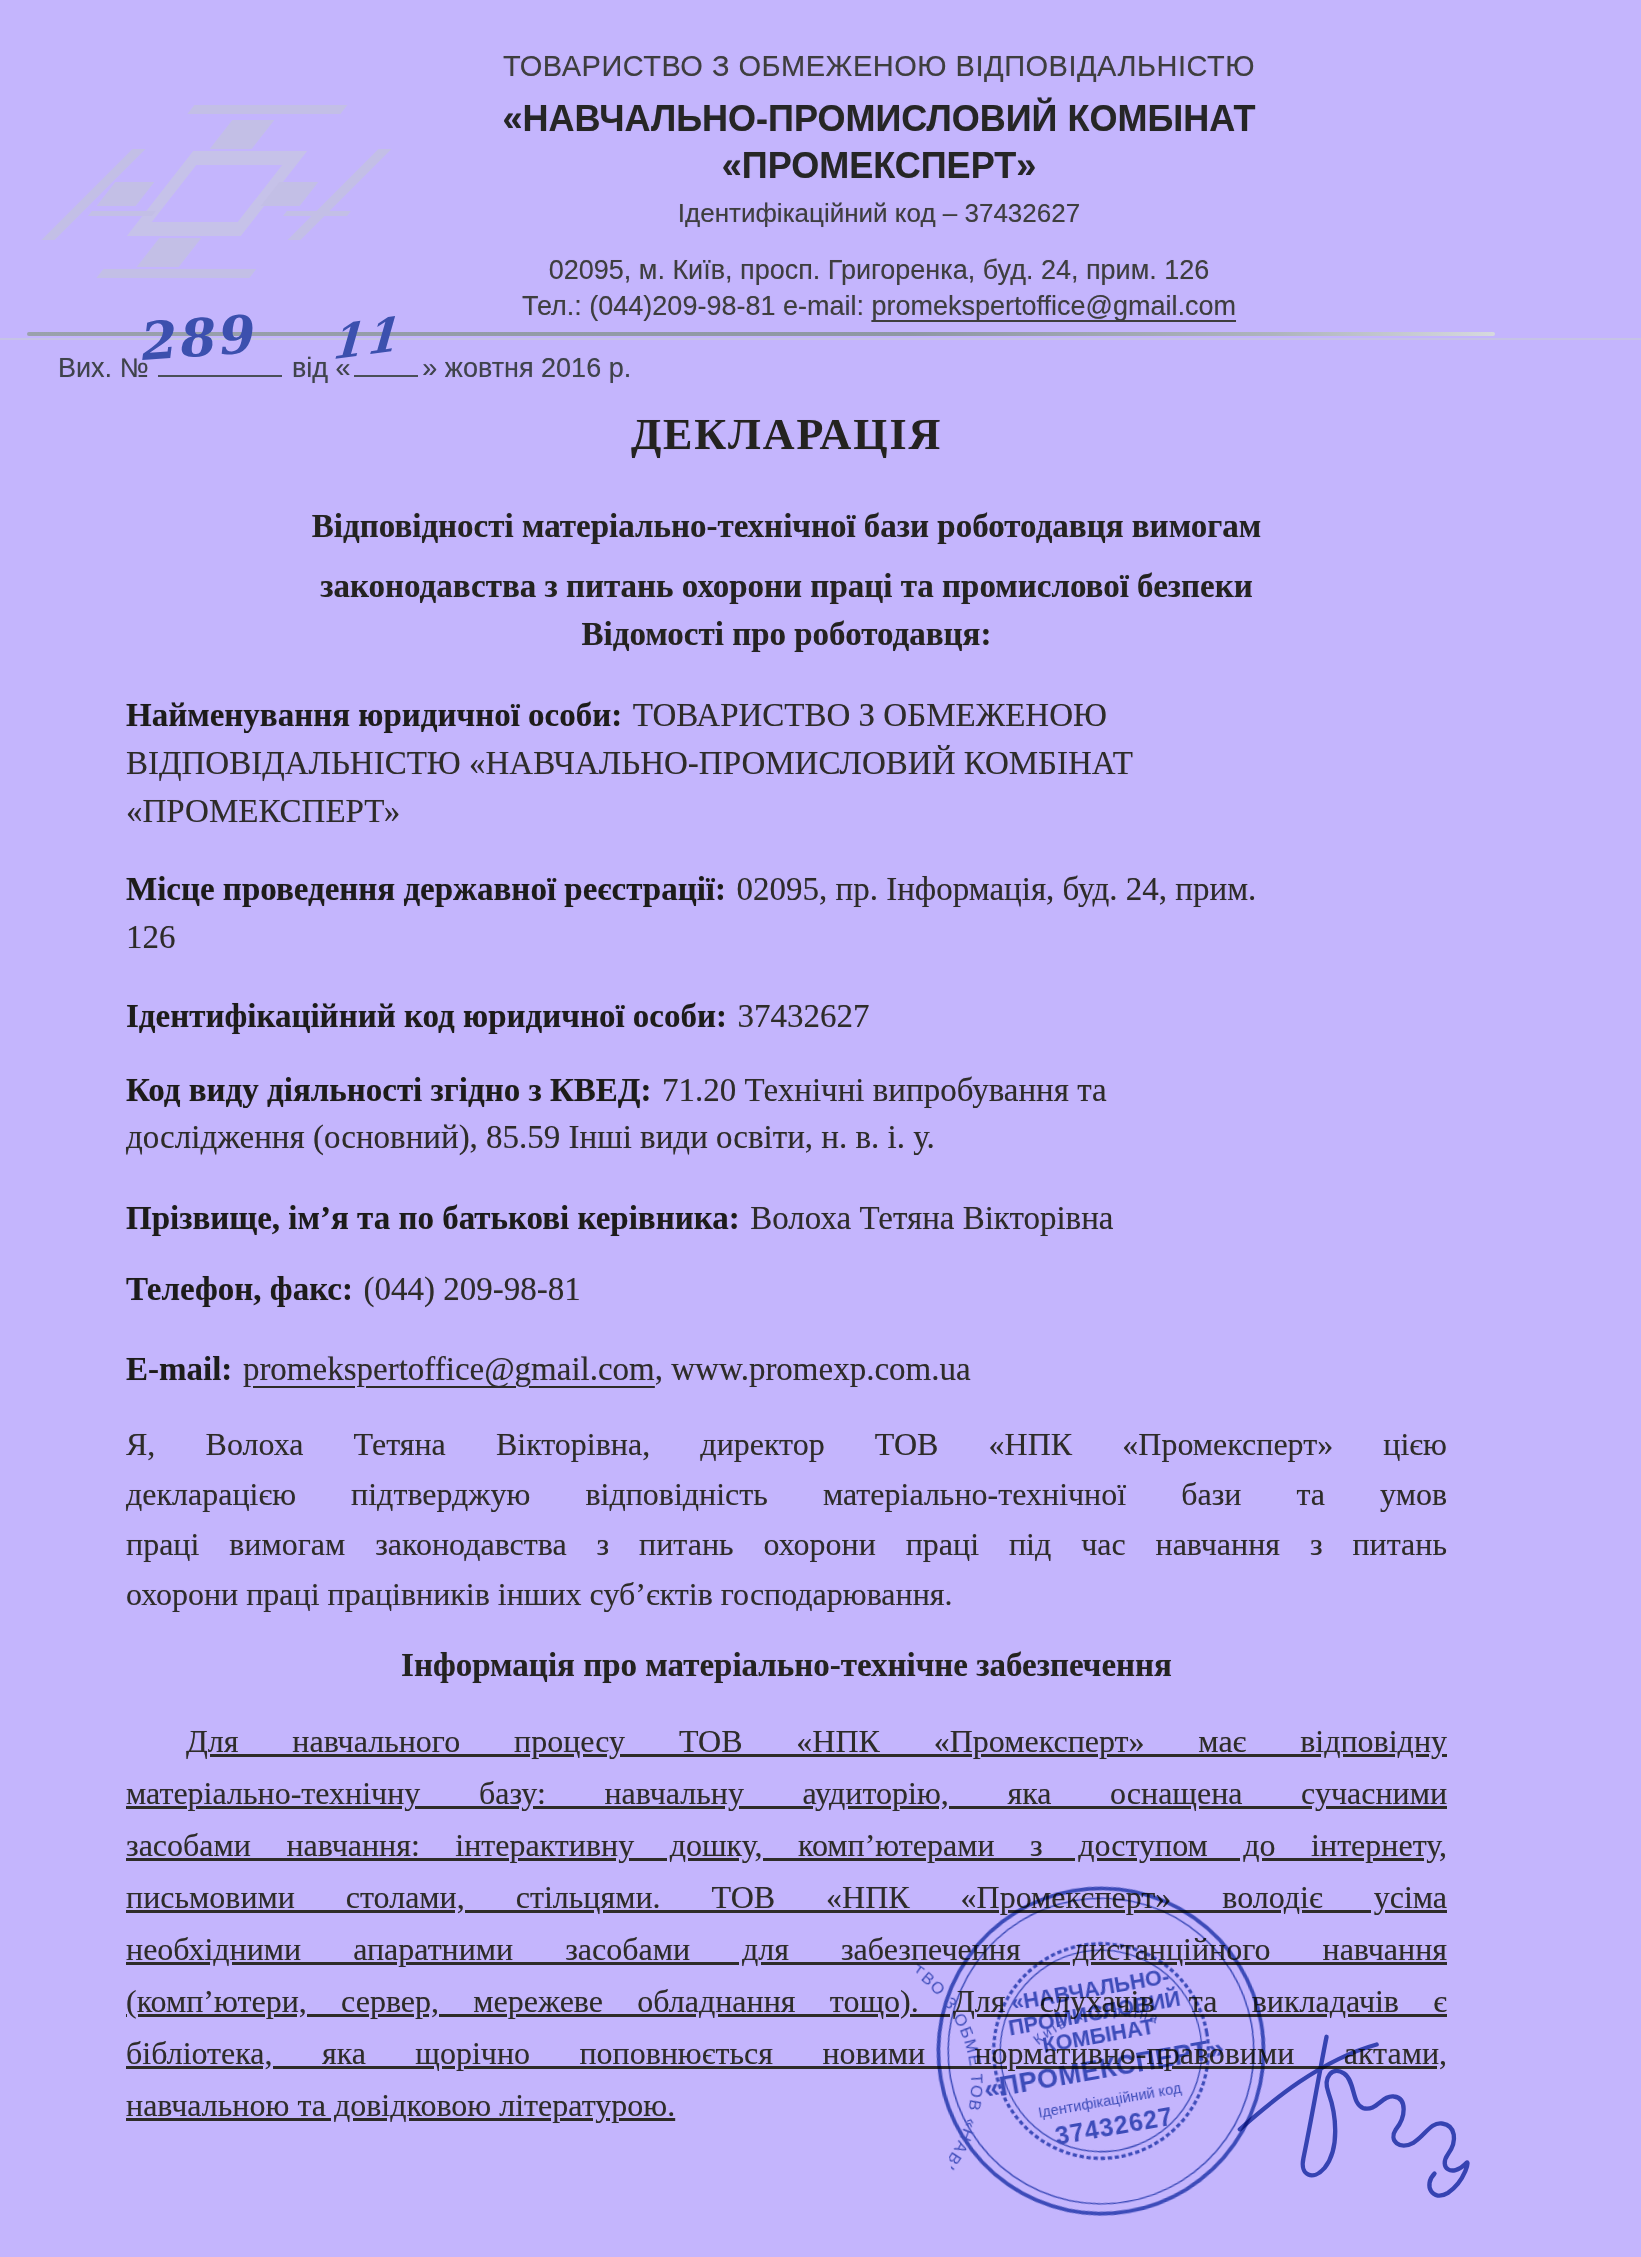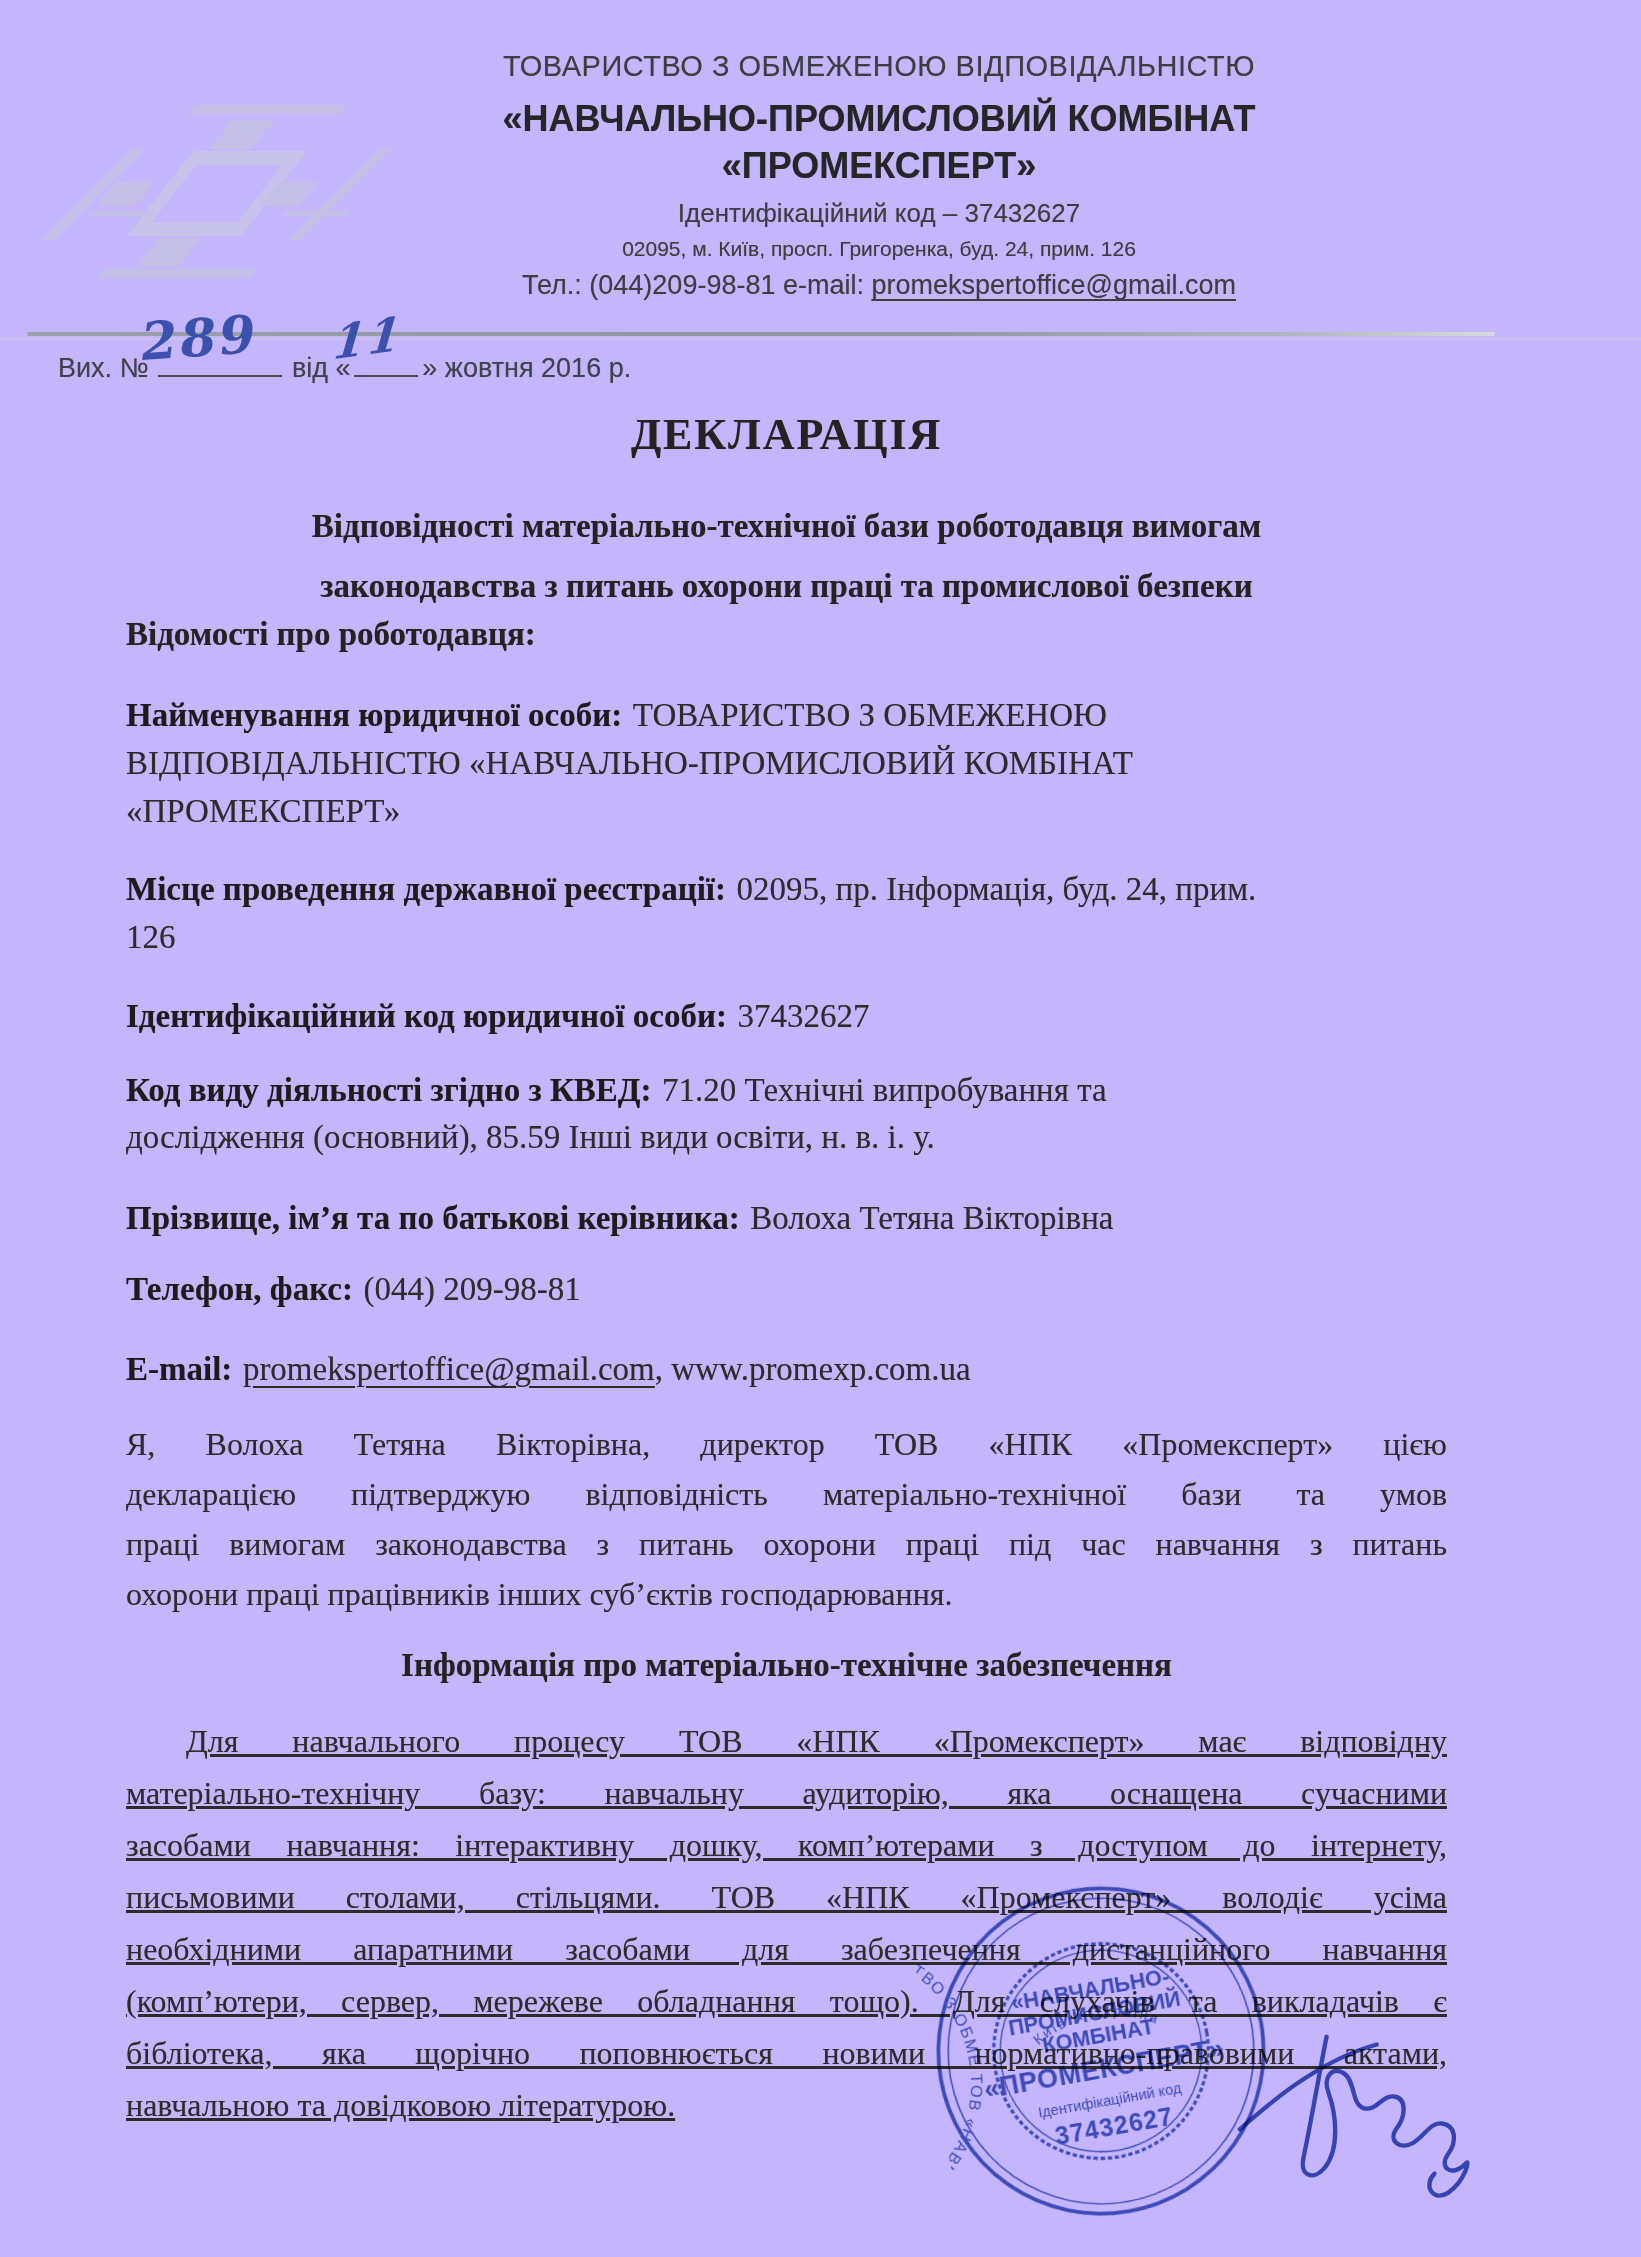--- a/index.html
+++ b/index.html
@@ -15,21 +15,21 @@
     color:#2e2c29;
   }
   .soft{text-shadow:0 0 0.7px rgba(50,50,50,.4);}
   .sans{font-family:"Liberation Sans", sans-serif;}
 
   
   #letterhead{position:absolute;left:319px;top:50px;width:1120px;text-align:center;color:#3e3e3e;}
   .lh-orgtype{font-size:29px;letter-spacing:0.5px;margin-bottom:11.6px;}
   .lh-orgname{font-size:36px;font-weight:bold;color:#262626;line-height:47px;}
   .lh-idcode{font-size:26px;margin-top:7.7px;line-height:35px;}
-  .lh-addr{font-size:21px;line-height:36px;}
+  .lh-addr{font-size:27px;line-height:36px;margin-top:21px;}
   .lh-tel{font-size:27px;line-height:36px;}
   .lh-email{ text-decoration:underline;text-decoration-thickness:1.9px;text-underline-offset:4.8px;}
 
   
   #logo{position:absolute;left:46px;top:97px;width:319px;height:188px;opacity:.55;}
   #logo div{position:absolute;background:#c3c8d5;transform:skewX(-38deg);}
   .lg-bar-top   {left:145px;top:7.7px;width:153px;height:8.7px;}
   .lg-par-top   {left:175px;top:23px;width:42px;height:29px;}
   .lg-center    {left:114px;top:54px;width:114px;height:85px;background:transparent !important;border:14.5px solid #c9cdd9;box-sizing:border-box;}
   .lg-par-bot   {left:102px;top:141px;width:42px;height:29px;}
@@ -71,21 +71,21 @@
   .para{position:absolute;left:126px;width:1321px;font-size:32px;color:#2e2c29;}
   .jline{white-space:nowrap;text-align:justify;text-align-last:justify;}
   .jlast{white-space:nowrap;text-align:left;}
   .indent{padding-left:60px;}
   .p1 .jline,.p1 .jlast{line-height:50px;}
   .p2 .jline,.p2 .jlast{line-height:52px;}
   .ulink{text-decoration:underline;text-decoration-thickness:1.9px;text-underline-offset:5.8px;color:inherit;}
 
   #f1{top:691px;} #f2{top:865px;} #f3{top:992px;} #f4{top:1067px;line-height:47px;}
   #f5{top:1194px;} #f6{top:1265px;} #f7{top:1345px;}
-  #s1-heading{top:616px;} 
+  #s1-heading{top:616px;text-align:center;} 
   #para1{top:1419px;}
   #s2-heading{top:1647px;text-align:center;}
   #para2{top:1715px;text-decoration:underline;}
 
   
   #stamp{position:absolute;left:933px;top:1883px;width:336px;height:336px;
     transform:rotate(-10deg);mix-blend-mode:multiply;opacity:.92;filter:blur(0.4px);}
   #stamp text{font-family:"Liberation Sans", sans-serif;fill:#3f5cb5;}
   #stamp circle{stroke:#3f5cb5;fill:none;}
 

